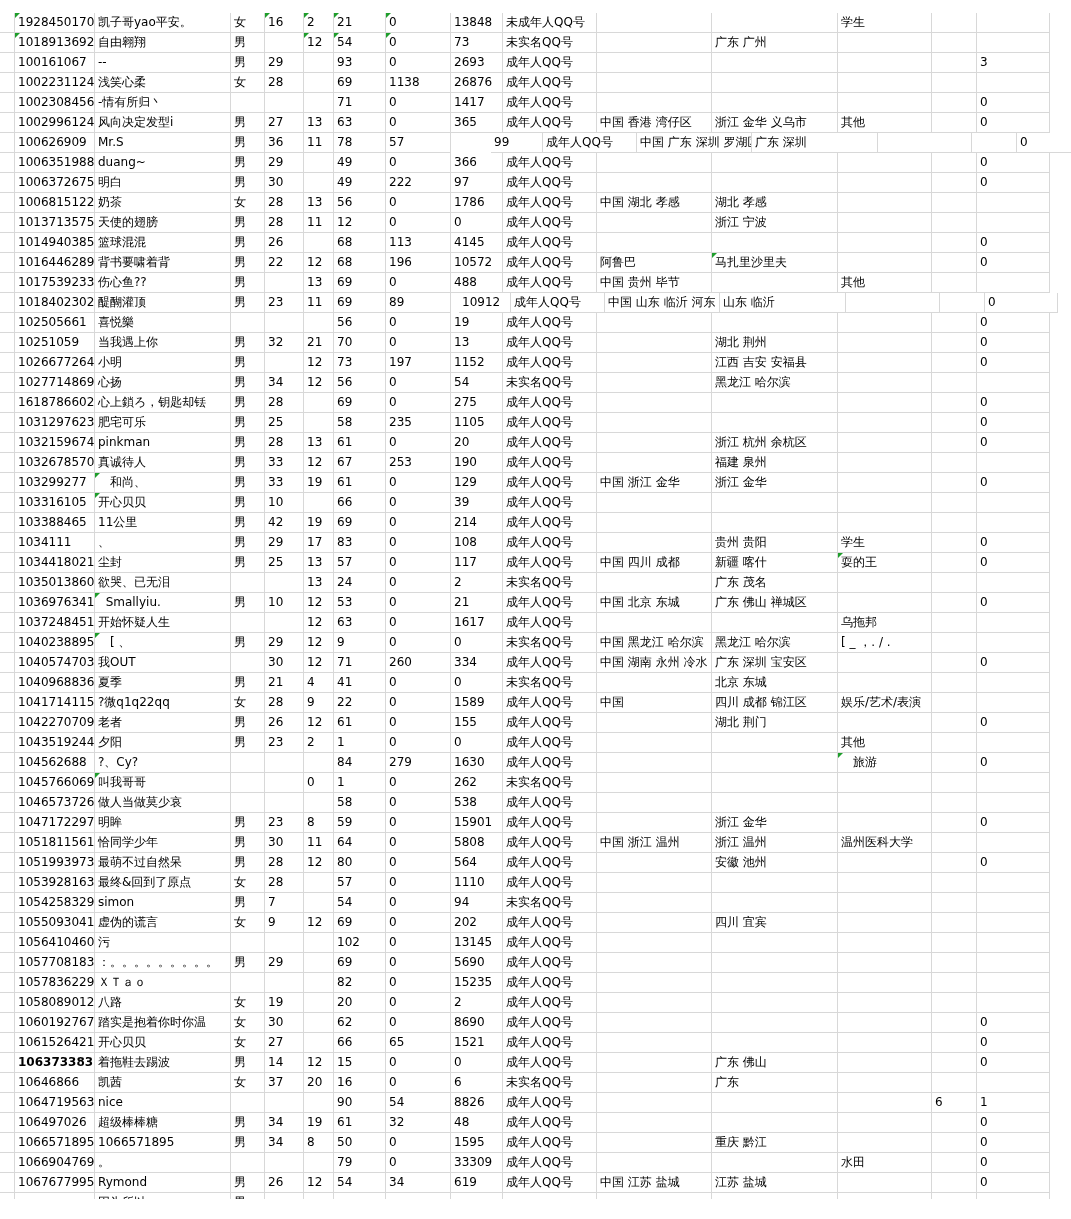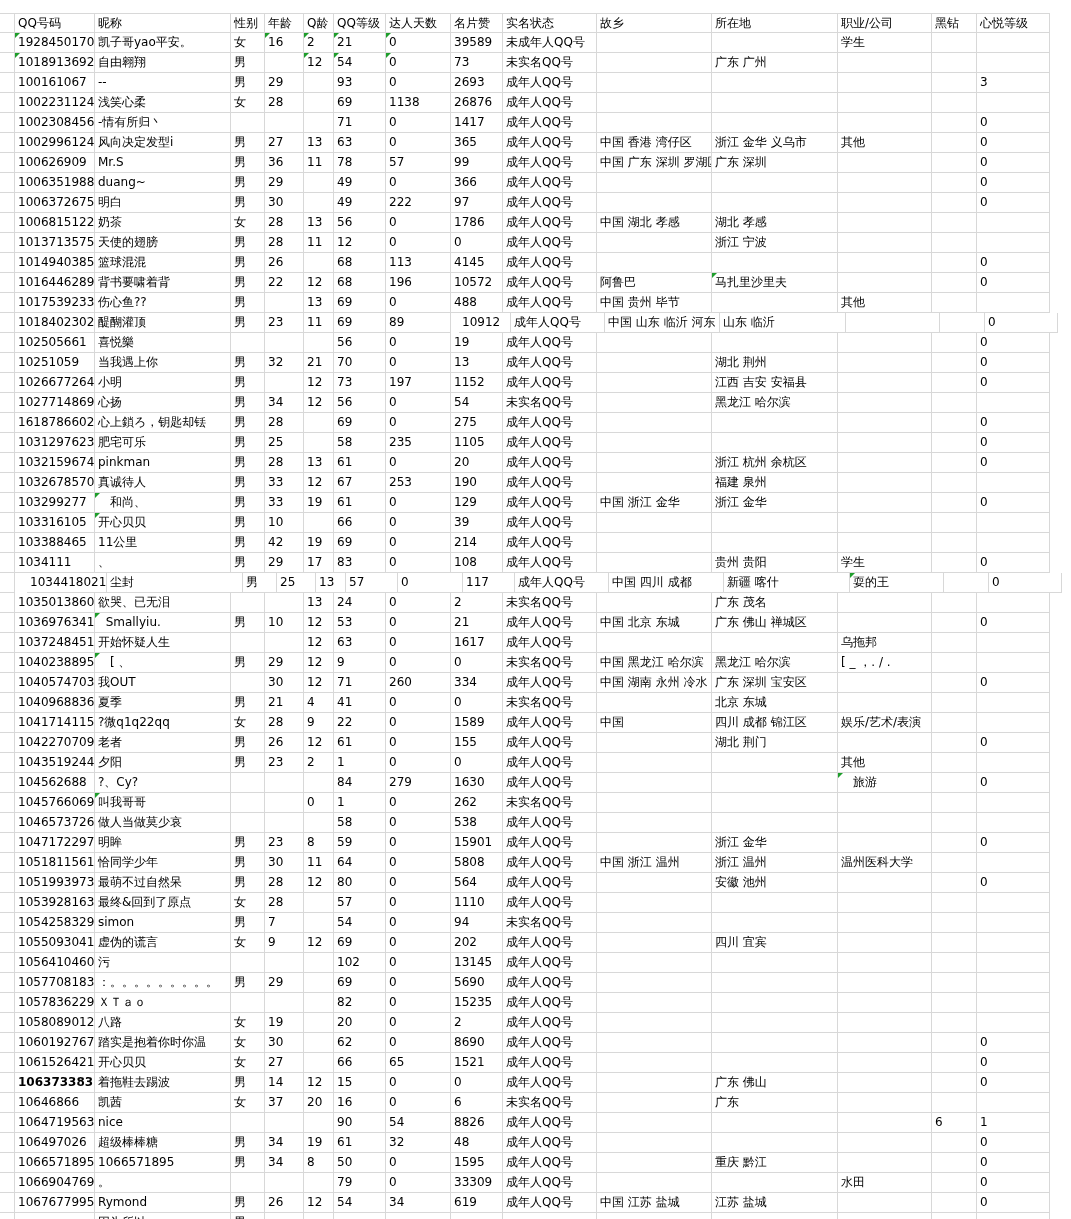--- a/index.html
+++ b/index.html
@@ -15,47 +15,30 @@
   .header .cell,.header .gutter{border-top:1px solid #d8d8d8;}
   .tri{position:absolute;top:0;left:0;width:0;height:0;
     border-top:5px solid #1f9e2c;border-right:5px solid transparent;}
   .num{letter-spacing:0px;}
 </style>
 </head>
 <body>
 
 <div class="sheet">
   <div id="grid">
-      <div class="row header">
-        <div class="gutter"></div>
-        <div class="cell num" style="width: 80px;">QQ号码</div>
-        <div class="cell num" style="width: 136px;">昵称</div>
-        <div class="cell num" style="width: 34px;">性别</div>
-        <div class="cell num" style="width: 39px;">年龄</div>
-        <div class="cell num" style="width: 30px;">Q龄</div>
-        <div class="cell num" style="width: 52px;">QQ等级</div>
-        <div class="cell num" style="width: 65px;">达人天数</div>
-        <div class="cell num" style="width: 52px;">名片赞</div>
-        <div class="cell num" style="width: 94px;">实名状态</div>
-        <div class="cell num" style="width: 115px;">故乡</div>
-        <div class="cell num" style="width: 126px;">所在地</div>
-        <div class="cell num" style="width: 94px;">职业/公司</div>
-        <div class="cell num" style="width: 45px;">黑钻</div>
-        <div class="cell num" style="width: 73px;">心悦等级</div>
-      </div>
       <div class="row">
         <div class="gutter"></div>
         <div class="cell num" style="width: 80px;">1928450170<span class="tri"></span></div>
         <div class="cell num" style="width: 136px;">凯子哥yao平安。</div>
         <div class="cell num" style="width: 34px;">女</div>
         <div class="cell num" style="width: 39px;">16<span class="tri"></span></div>
         <div class="cell num" style="width: 30px;">2<span class="tri"></span></div>
         <div class="cell num" style="width: 52px;">21<span class="tri"></span></div>
         <div class="cell num" style="width: 65px;">0<span class="tri"></span></div>
-        <div class="cell num" style="width: 52px;">39589</div>
+        <div class="cell num" style="width: 52px;">13848</div>
         <div class="cell num" style="width: 94px;">未成年人QQ号</div>
         <div class="cell num" style="width: 115px;"></div>
         <div class="cell num" style="width: 126px;"></div>
         <div class="cell num" style="width: 94px;">学生</div>
         <div class="cell num" style="width: 45px;"></div>
         <div class="cell num" style="width: 73px;"></div>
       </div>
       <div class="row">
         <div class="gutter"></div>
         <div class="cell num" style="width: 80px;">1018913692<span class="tri"></span></div>
@@ -143,21 +126,21 @@
       </div>
       <div class="row">
         <div class="gutter"></div>
         <div class="cell num" style="width: 80px;">100626909</div>
         <div class="cell num" style="width: 136px;">Mr.S</div>
         <div class="cell num" style="width: 34px;">男</div>
         <div class="cell num" style="width: 39px;">36</div>
         <div class="cell num" style="width: 30px;">11</div>
         <div class="cell num" style="width: 52px;">78</div>
         <div class="cell num" style="width: 65px;">57</div>
-        <div class="cell num" style="width: 52px;">99</div>
+        <div class="cell num" style="width: 52px; margin-left: 40px;">99</div>
         <div class="cell num" style="width: 94px;">成年人QQ号</div>
         <div class="cell num" style="width: 115px;">中国 广东 深圳 罗湖区</div>
         <div class="cell num" style="width: 126px;">广东 深圳</div>
         <div class="cell num" style="width: 94px;"></div>
         <div class="cell num" style="width: 45px;"></div>
         <div class="cell num" style="width: 73px;">0</div>
       </div>
       <div class="row">
         <div class="gutter"></div>
         <div class="cell num" style="width: 80px;">1006351988</div>
@@ -493,21 +476,21 @@
         <div class="cell num" style="width: 52px;">108</div>
         <div class="cell num" style="width: 94px;">成年人QQ号</div>
         <div class="cell num" style="width: 115px;"></div>
         <div class="cell num" style="width: 126px;">贵州 贵阳</div>
         <div class="cell num" style="width: 94px;">学生</div>
         <div class="cell num" style="width: 45px;"></div>
         <div class="cell num" style="width: 73px;">0</div>
       </div>
       <div class="row">
         <div class="gutter"></div>
-        <div class="cell num" style="width: 80px; margin-left: 12px;">1034418021</div>
+        <div class="cell num" style="width: 80px;">1034418021</div>
         <div class="cell num" style="width: 136px;">尘封</div>
         <div class="cell num" style="width: 34px;">男</div>
         <div class="cell num" style="width: 39px;">25</div>
         <div class="cell num" style="width: 30px;">13</div>
         <div class="cell num" style="width: 52px;">57</div>
         <div class="cell num" style="width: 65px;">0</div>
         <div class="cell num" style="width: 52px;">117</div>
         <div class="cell num" style="width: 94px;">成年人QQ号</div>
         <div class="cell num" style="width: 115px;">中国 四川 成都</div>
         <div class="cell num" style="width: 126px;">新疆 喀什</div>

